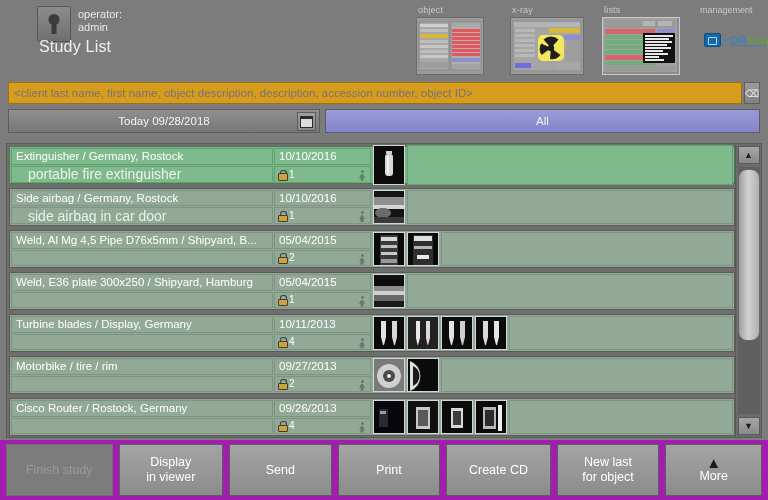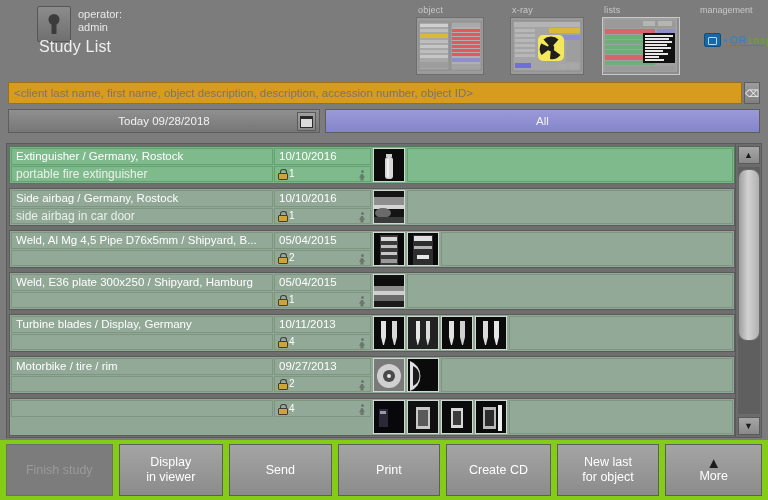--- a/index.html
+++ b/index.html
@@ -154,38 +154,38 @@
     overflow: hidden;
   }
   .row {
     height: 38px;
     margin-bottom: 4px;
     display: flex;
     border: 1px solid #5b5b5b;
     box-sizing: border-box;
     background: #8fa794;
   }
-  .row.selected { background: #7cb489; border: 1px solid #4e7a58; }
+  .row.selected { background: #7cb489; border: 1px solid #4e7a58; align-items: center; }
   .row-left {
     width: 362px; box-sizing: border-box;
     padding: 1px; display: flex; flex-direction: column; gap: 1px;
   }
   .rl-top, .rl-bot { display: flex; gap: 1px; height: 17px; }
   .cell {
     background: #91a996;
     border: 1px solid #7e967f;
     box-sizing: border-box;
     display: flex; align-items: center;
     color: #ffffff;
     overflow: hidden; white-space: nowrap;
   }
   .row.selected .cell { background: #7fba8c; border-color: #64a271; }
   .c-name { flex: 1; font-size: 11.5px; padding-left: 4px; }
   .c-date { width: 97px; font-size: 11.5px; padding-left: 4px; }
-  .c-desc { flex: 1; font-size: 12px; padding-left: 4px; color: #e9f1ea; }
+  .c-desc { flex: 1; font-size: 14px; padding-left: 16px; color: #e9f1ea; }
   .c-meta { width: 97px; font-size: 10px; padding-left: 3px; gap: 3px; justify-content: flex-start; position: relative;}
   .lock {
     width: 8px; height: 9px; position: relative; flex: none;
   }
   .lock:before {
     content:""; position:absolute; left:1.5px; top:0; width:5px; height:4px;
     border:1.4px solid #3d3d3d; border-bottom:none; border-radius:3px 3px 0 0;
   }
   .lock:after {
     content:""; position:absolute; left:0; top:3.5px; width:8px; height:5.5px;
@@ -239,21 +239,21 @@
     width: 22px; height: 172px;
     background: linear-gradient(90deg,#9d9d9d,#d2d2d2 45%,#b0b0b0);
     border: 1px solid #6a6a6a; border-radius: 9px;
     box-sizing: border-box;
   }
 
   
   .bottom {
     position: absolute; left: 0; top: 440px;
     width: 768px; height: 60px;
-    background: #84cc16;
+    background: #a21caf;
     display: flex; align-items: center;
     padding: 0 6px; gap: 6px; box-sizing: border-box;
   }
   .btn {
     height: 52px;
     background: linear-gradient(#a4a4a4,#8b8b8b);
     border: 1px solid #5d5d5d;
     color: #ffffff; font-size: 12.5px;
     display: flex; flex-direction: column;
     align-items: center; justify-content: center;
@@ -631,20 +631,24 @@
               <path d="M5 7 A11 11 0 0 1 5 27 Z" fill="#1a1a1a"></path>
                 </svg>
             </div>
           </div>
           <div class="thumb-fill"></div>
         </div>
       </div>
 
       <div class="row">
         <div class="row-left">
+          <div class="rl-top">
+            <div class="cell c-name">Cisco Router / Rostock, Germany</div>
+            <div class="cell c-date">09/26/2013</div>
+          </div>
           <div class="rl-bot">
             <div class="cell c-desc"></div>
             <div class="cell c-meta">
               <span class="lock"></span>
               <span>4</span>
               <span class="person"></span>
             </div>
           </div>
         </div>
         <div class="row-right">

